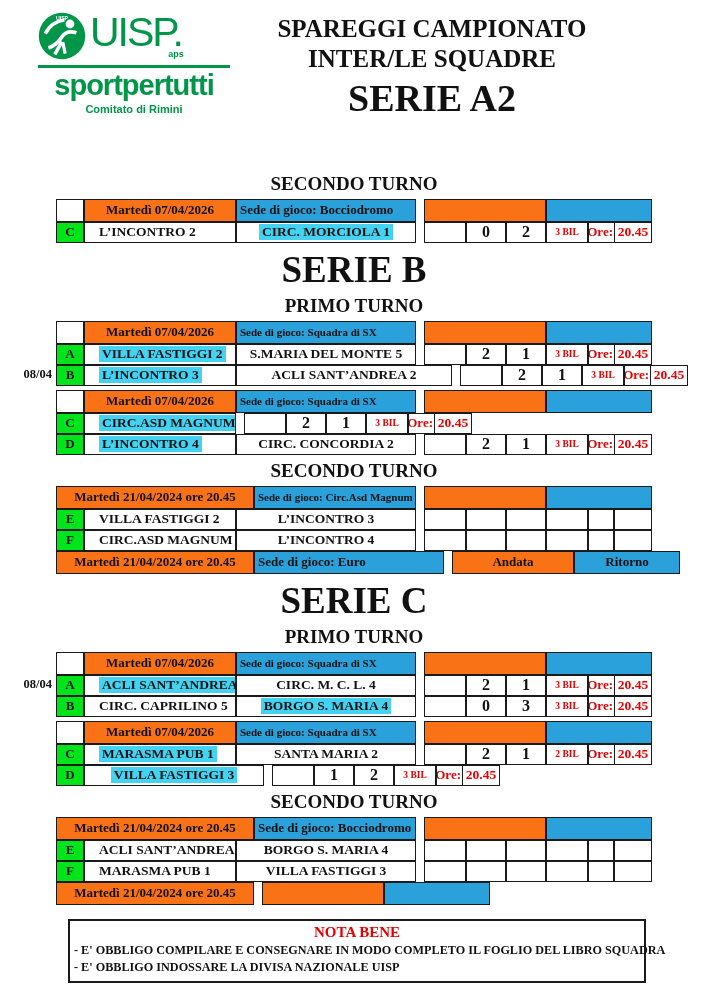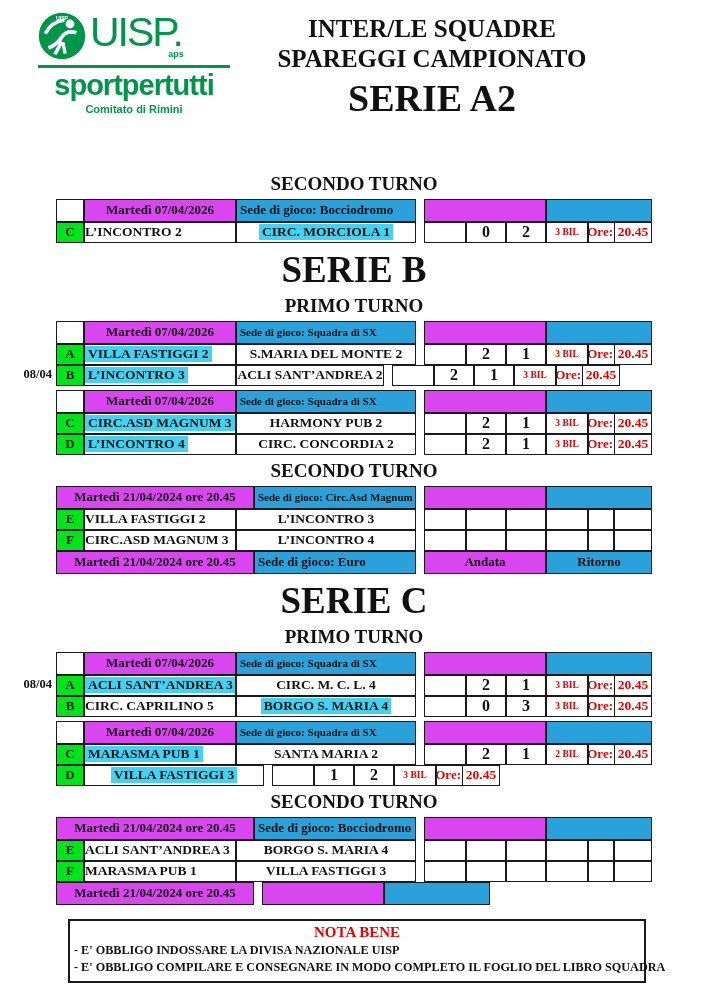--- a/index.html
+++ b/index.html
@@ -32,27 +32,27 @@
                  font-size:37px;font-weight:bold;color:#111;line-height:1.2;}
 
   
   .tbl{position:relative;margin:0 0 4px 56px;display:block;}
   .trow{display:flex;}
   .c{box-sizing:border-box;border:1px solid #1a1a1a;background:#fff;
      display:flex;align-items:center;justify-content:center;
      height:21px;font-weight:bold;font-size:13px;color:#111;overflow:hidden;white-space:nowrap;}
   .head .c,.foot .c{height:23px;}
   .gapcell{box-sizing:border-box;width:8px;border:none;background:transparent;}
-  .yellow{background:#d946ef;}
+  .yellow{background:#f97316;}
   .blue{background:#2AA1DB;}
   .greencell{background:#00E41C;}
   .date{font-size:13px;}
   .venue{justify-content:flex-start;padding-left:3px;font-size:13px;}
   .venue.small{font-size:11px;}
-  .team1{justify-content:flex-start;font-size:13.5px;}
+  .team1{justify-content:flex-start;padding-left:14px;font-size:13.5px;}
   .team2{font-size:13.5px;}
   .hl{background:#43D2F1;padding:0 3px;}
   .score{font-size:16px;}
   .bil{color:#E60000;font-size:9.5px;letter-spacing:0;}
   .ore{color:#E60000;font-size:13px;justify-content:flex-end;padding-right:1px;border-right:none;}
   .time{color:#E60000;font-size:13.5px;}
   .margin-label{position:absolute;left:-46px;width:42px;text-align:right;
                 font-size:12.5px;font-weight:bold;color:#111;}
 
   
@@ -81,22 +81,22 @@
         <div class="uisp-wrap">
           <span class="uisp-text">UISP.</span>
           <span class="aps">aps</span>
         </div>
       </div>
       <div class="logo-rule"></div>
       <div class="tagline">sportpertutti</div>
       <div class="committee">Comitato di Rimini</div>
     </div>
     <div class="title-block">
+      <div class="title-line">SPAREGGI CAMPIONATO</div>
       <div class="title-line">INTER/LE SQUADRE</div>
-      <div class="title-line">SPAREGGI CAMPIONATO</div>
       <div class="serie-a2">SERIE A2</div>
     </div>
   </div>
 
   <div id="content">
       <div class="round-heading">SECONDO TURNO</div>
       <div class="tbl">
         <div class="trow head">
           <div class="c " style="width: 28px;"></div>
           <div class="c yellow date" style="width: 152px;">Martedì 07/04/2026</div>
@@ -133,36 +133,36 @@
           <div class="gapcell"></div>
           <div class="c yellow" style="width: 122px;"></div>
           <div class="c blue" style="width: 106px;"></div>
         </div>
         <div class="trow">
           <div class="c greencell letter" style="width: 28px;">A</div>
           <div class="c team1" style="width: 152px;">
             <span class="hl">VILLA FASTIGGI 2</span>
           </div>
           <div class="c team2" style="width: 180px;">
-            <span>S.MARIA DEL MONTE 2</span>
+            <span>S.MARIA DEL MONTE 5</span>
           </div>
           <div class="gapcell"></div>
           <div class="c " style="width: 42px;"></div>
           <div class="c score" style="width: 40px;">2</div>
           <div class="c score" style="width: 40px;">1</div>
           <div class="c bil" style="width: 42px;">3 BIL</div>
           <div class="c ore" style="width: 26px;">Ore:</div>
           <div class="c time" style="width: 38px;">20.45</div>
         </div>
         <div class="trow">
           <div class="c greencell letter" style="width: 28px;">B</div>
           <div class="c team1" style="width: 152px;">
             <span class="hl">L’INCONTRO 3</span>
           </div>
-          <div class="c team2" style="width: 148px; text-align: center;">
+          <div class="c team2" style="width: 216px; text-align: center;">
             <span>ACLI SANT’ANDREA 2</span>
           </div>
           <div class="gapcell"></div>
           <div class="c " style="width: 42px;"></div>
           <div class="c score" style="width: 40px;">2</div>
           <div class="c score" style="width: 40px;">1</div>
           <div class="c bil" style="width: 42px;">3 BIL</div>
           <div class="c ore" style="width: 26px;">Ore:</div>
           <div class="c time" style="width: 38px;">20.45</div>
         </div>
@@ -174,23 +174,20 @@
           <div class="c blue venue small" style="width: 180px;">Sede di gioco: Squadra di SX</div>
           <div class="gapcell"></div>
           <div class="c yellow" style="width: 122px;"></div>
           <div class="c blue" style="width: 106px;"></div>
         </div>
         <div class="trow">
           <div class="c greencell letter" style="width: 28px;">C</div>
           <div class="c team1" style="width: 152px;">
             <span class="hl">CIRC.ASD MAGNUM 3</span>
           </div>
-          <div class="c team2" style="width: 180px;">
-            <span>HARMONY PUB 2</span>
-          </div>
           <div class="gapcell"></div>
           <div class="c " style="width: 42px;"></div>
           <div class="c score" style="width: 40px;">2</div>
           <div class="c score" style="width: 40px;">1</div>
           <div class="c bil" style="width: 42px;">3 BIL</div>
           <div class="c ore" style="width: 26px;">Ore:</div>
           <div class="c time" style="width: 38px;">20.45</div>
         </div>
         <div class="trow">
           <div class="c greencell letter" style="width: 28px;">D</div>
@@ -245,21 +242,21 @@
           <div class="gapcell"></div>
           <div class="c" style="width: 42px;"></div>
           <div class="c" style="width: 40px;"></div>
           <div class="c" style="width: 40px;"></div>
           <div class="c" style="width: 42px;"></div>
           <div class="c" style="width: 26px;"></div>
           <div class="c" style="width: 38px;"></div>
         </div>
         <div class="trow foot">
           <div class="c yellow date" style="width: 198px;">Martedì 21/04/2024 ore 20.45</div>
-          <div class="c blue venue" style="width: 162px;">Sede di gioco: Euro</div>
+          <div class="c blue venue" style="width: 190px;">Sede di gioco: Euro</div>
           <div class="gapcell"></div>
           <div class="c yellow" style="width: 122px;">Andata</div>
           <div class="c blue" style="width: 106px;">Ritorno</div>
         </div>
       </div>
       <div class="serie-heading">SERIE C</div>
       <div class="round-heading">PRIMO TURNO</div>
       <div class="tbl">
         <div class="margin-label" style="top: 25px;">08/04</div>
         <div class="trow head">
@@ -387,17 +384,17 @@
           <div class="c yellow date" style="width: 198px;">Martedì 21/04/2024 ore 20.45</div>
           <div class="gapcell"></div>
           <div class="c yellow" style="width: 122px;"></div>
           <div class="c blue" style="width: 106px;"></div>
         </div>
       </div>
     </div>
 
   <div class="nota-box">
     <div class="nota-title">NOTA BENE</div>
+    <div class="nota-line">- E' OBBLIGO COMPILARE E CONSEGNARE IN MODO COMPLETO IL FOGLIO DEL LIBRO SQUADRA</div>
     <div class="nota-line">- E' OBBLIGO INDOSSARE LA DIVISA NAZIONALE UISP</div>
-    <div class="nota-line">- E' OBBLIGO COMPILARE E CONSEGNARE IN MODO COMPLETO IL FOGLIO DEL LIBRO SQUADRA</div>
   </div>
 
 </div>
 
 </body></html>

